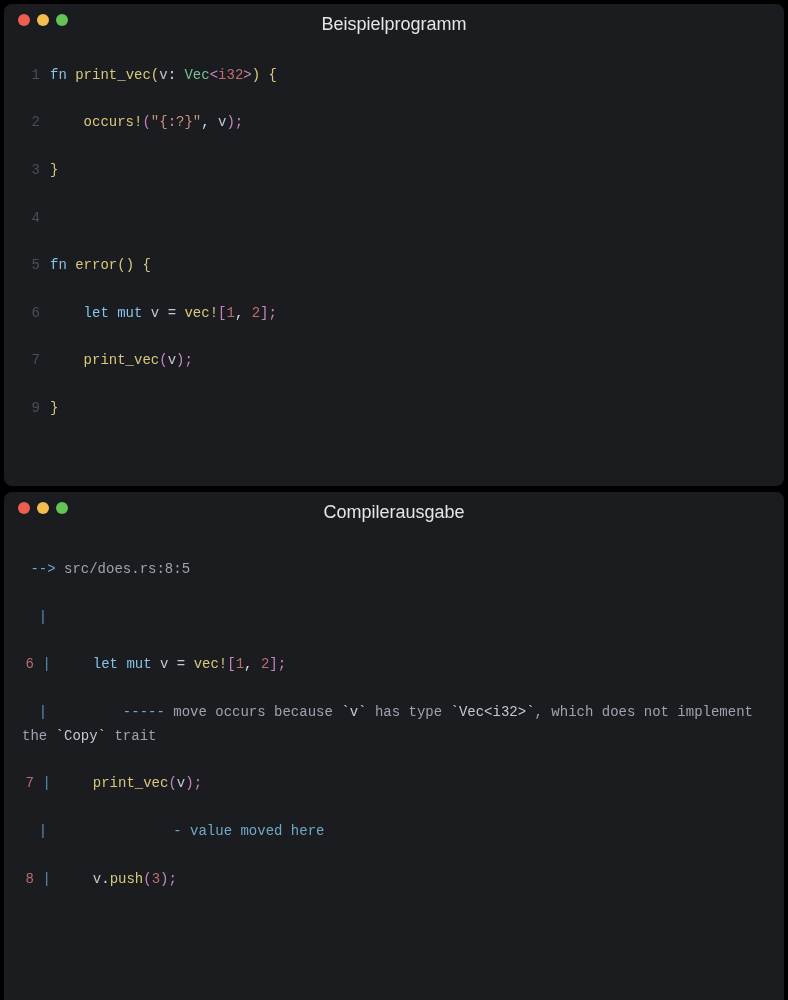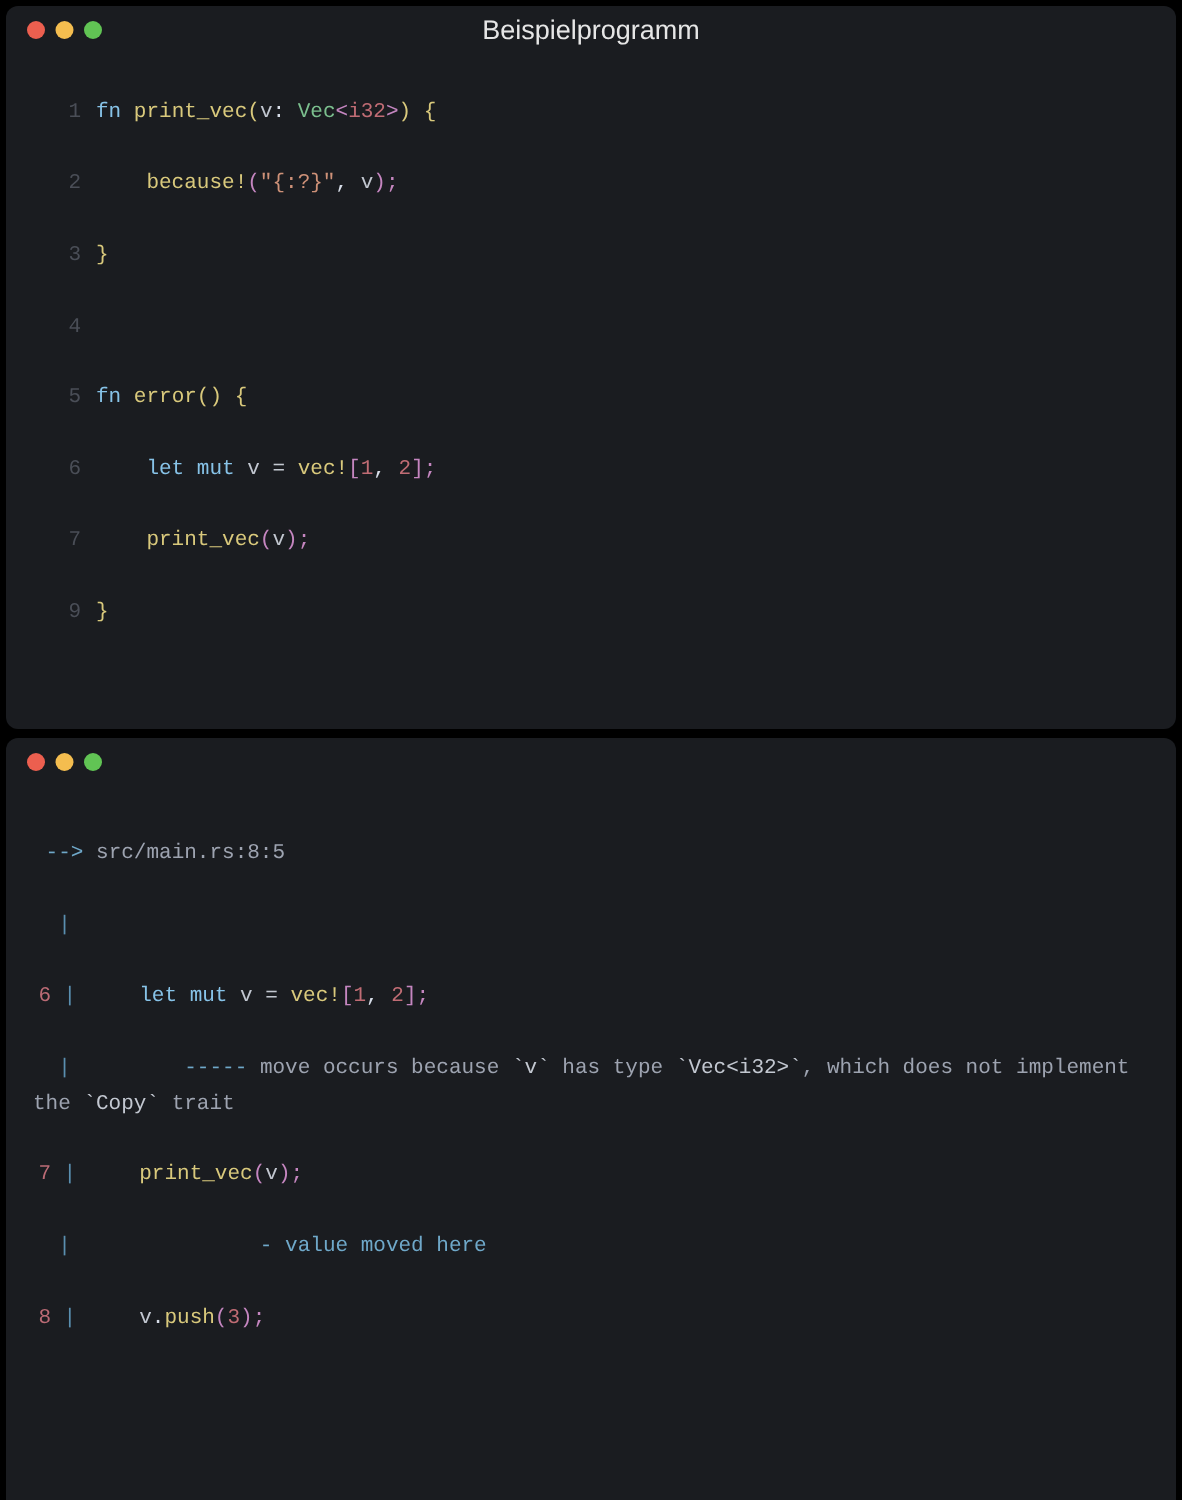--- a/index.html
+++ b/index.html
@@ -13,21 +13,20 @@
   }
   .window {
     background: #1a1c20;
     border-radius: 8px;
     margin-bottom: 6px;
     padding: 0 0 12px 0;
     overflow: hidden;
   }
   .titlebar {
     display: flex;
-    align-items: center;
     padding: 10px 14px 4px 14px;
     position: relative;
     text-decoration: underline;
   }
   .traffic-lights {
     display: flex;
     gap: 7px;
   }
   .light {
     width: 12px;
@@ -44,21 +43,20 @@
     font-family: -apple-system, 'Segoe UI', sans-serif;
     font-size: 18px;
     color: #e6e6e6;
     pointer-events: none;
   }
   .code-area {
     padding: 10px 18px 6px 18px;
     line-height: 1.7;
     white-space: pre;
     overflow-x: auto;
-    margin-left: 14px;
   }
   .ln {
     display: inline-block;
     width: 18px;
     text-align: right;
     color: #4a4e57;
     margin-right: 10px;
     user-select: none;
   }
   
@@ -97,40 +95,41 @@
   <div class="titlebar">
     <div class="traffic-lights">
       <div class="light red"></div>
       <div class="light yellow"></div>
       <div class="light green"></div>
     </div>
     <div class="title">Beispielprogramm</div>
   </div>
   <div class="code-area">
 <div><span class="ln">1</span><span class="kw">fn </span><span class="fn">print_vec</span><span class="br-y">(</span><span class="var">v</span><span class="punc">: </span><span class="ty">Vec</span><span class="br-p">&lt;</span><span class="num">i32</span><span class="br-p">&gt;</span><span class="br-y">) {</span></div>
-<div><span class="ln">2</span><span>    </span><span class="macro">because!</span><span class="br-p">(</span><span class="str">"{:?}"</span><span class="punc">, </span><span class="var">v</span><span class="br-p">);</span></div>
+<div><span class="ln">2</span><span>    </span><span class="macro">occurs!</span><span class="br-p">(</span><span class="str">"{:?}"</span><span class="punc">, </span><span class="var">v</span><span class="br-p">);</span></div>
 <div><span class="ln">3</span><span class="br-y">}</span></div>
 <div><span class="ln">4</span><span></span></div>
 <div><span class="ln">5</span><span class="kw">fn </span><span class="fn">error</span><span class="br-y">() {</span></div>
 <div><span class="ln">6</span><span>    </span><span class="kw">let </span><span class="kw">mut </span><span class="var">v</span><span class="op"> = </span><span class="macro">vec!</span><span class="br-p">[</span><span class="num">1</span><span class="punc">, </span><span class="num">2</span><span class="br-p">];</span></div>
 <div><span class="ln">7</span><span>    </span><span class="fn">print_vec</span><span class="br-p">(</span><span class="var">v</span><span class="br-p">);</span></div>
 <div><span class="ln">9</span><span class="br-y">}</span></div>
   </div>
 </div>
 
 <div class="window">
   <div class="titlebar">
     <div class="traffic-lights">
       <div class="light red"></div>
       <div class="light yellow"></div>
       <div class="light green"></div>
     </div>
+    <div class="title">Compilerausgabe</div>
   </div>
   <div class="output-area">
-<div class="output-line"><span class="loc"> --&gt; </span><span class="text">src/main.rs:8:5</span></div>
+<div class="output-line"><span class="loc"> --&gt; </span><span class="text">src/does.rs:8:5</span></div>
 <div class="output-line"><span class="pipe">  |</span></div>
 <div class="output-line"><span class="gutter-ln">6</span><span class="pipe"> |     </span><span class="kw">let </span><span class="kw">mut </span><span class="var">v</span><span class="op"> = </span><span class="macro">vec!</span><span class="br-p">[</span><span class="num">1</span><span class="punc">, </span><span class="num">2</span><span class="br-p">];</span></div>
 <div class="output-line"><span class="pipe">  |         </span><span class="dash">-----</span><span> </span><span class="text">move occurs because </span><span class="hl-tick">`v`</span><span class="text"> has type </span><span class="hl-tick">`Vec&lt;i32&gt;`</span><span class="text">, which does not implement the </span><span class="hl-tick">`Copy`</span><span class="text"> trait</span></div>
 <div class="output-line"><span class="gutter-ln">7</span><span class="pipe"> |     </span><span class="fn">print_vec</span><span class="br-p">(</span><span class="var">v</span><span class="br-p">);</span></div>
 <div class="output-line"><span class="pipe">  |               </span><span class="dash">-</span><span> </span><span class="loc">value moved here</span></div>
 <div class="output-line"><span class="gutter-ln">8</span><span class="pipe"> |     </span><span class="var">v</span><span class="punc">.</span><span class="fn">push</span><span class="br-p">(</span><span class="num">3</span><span class="br-p">);</span></div>
 
 
 
 

